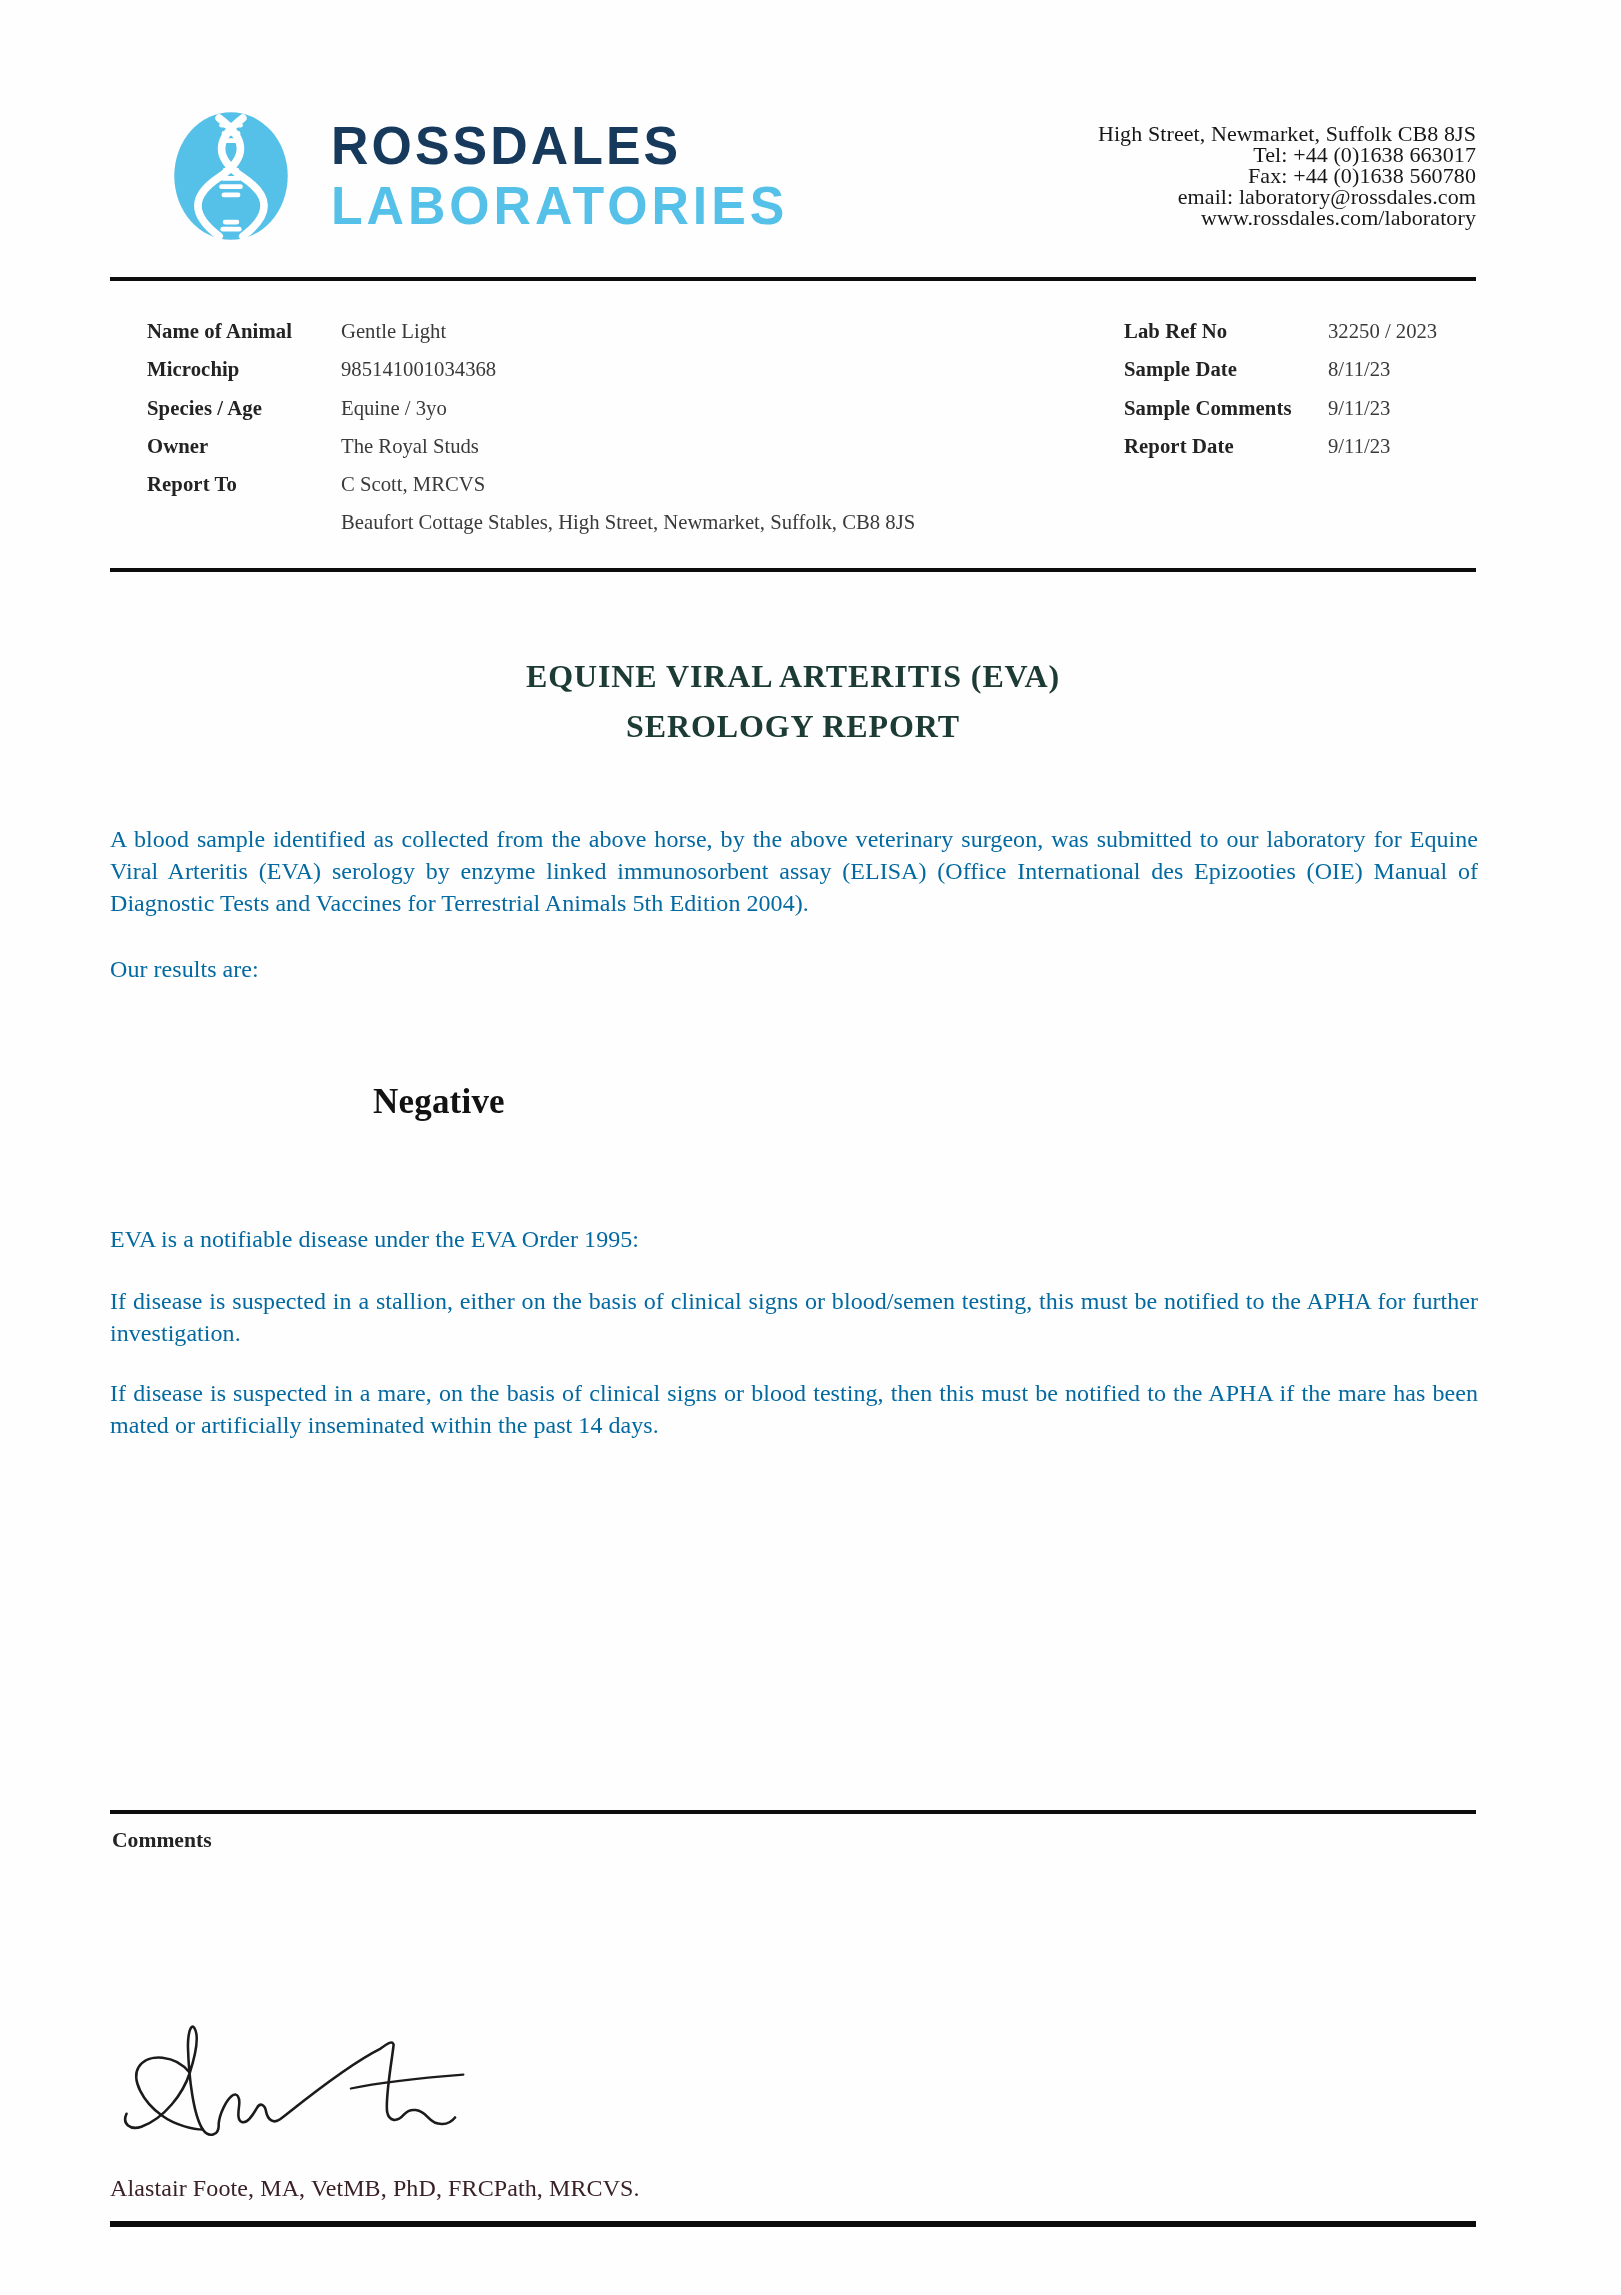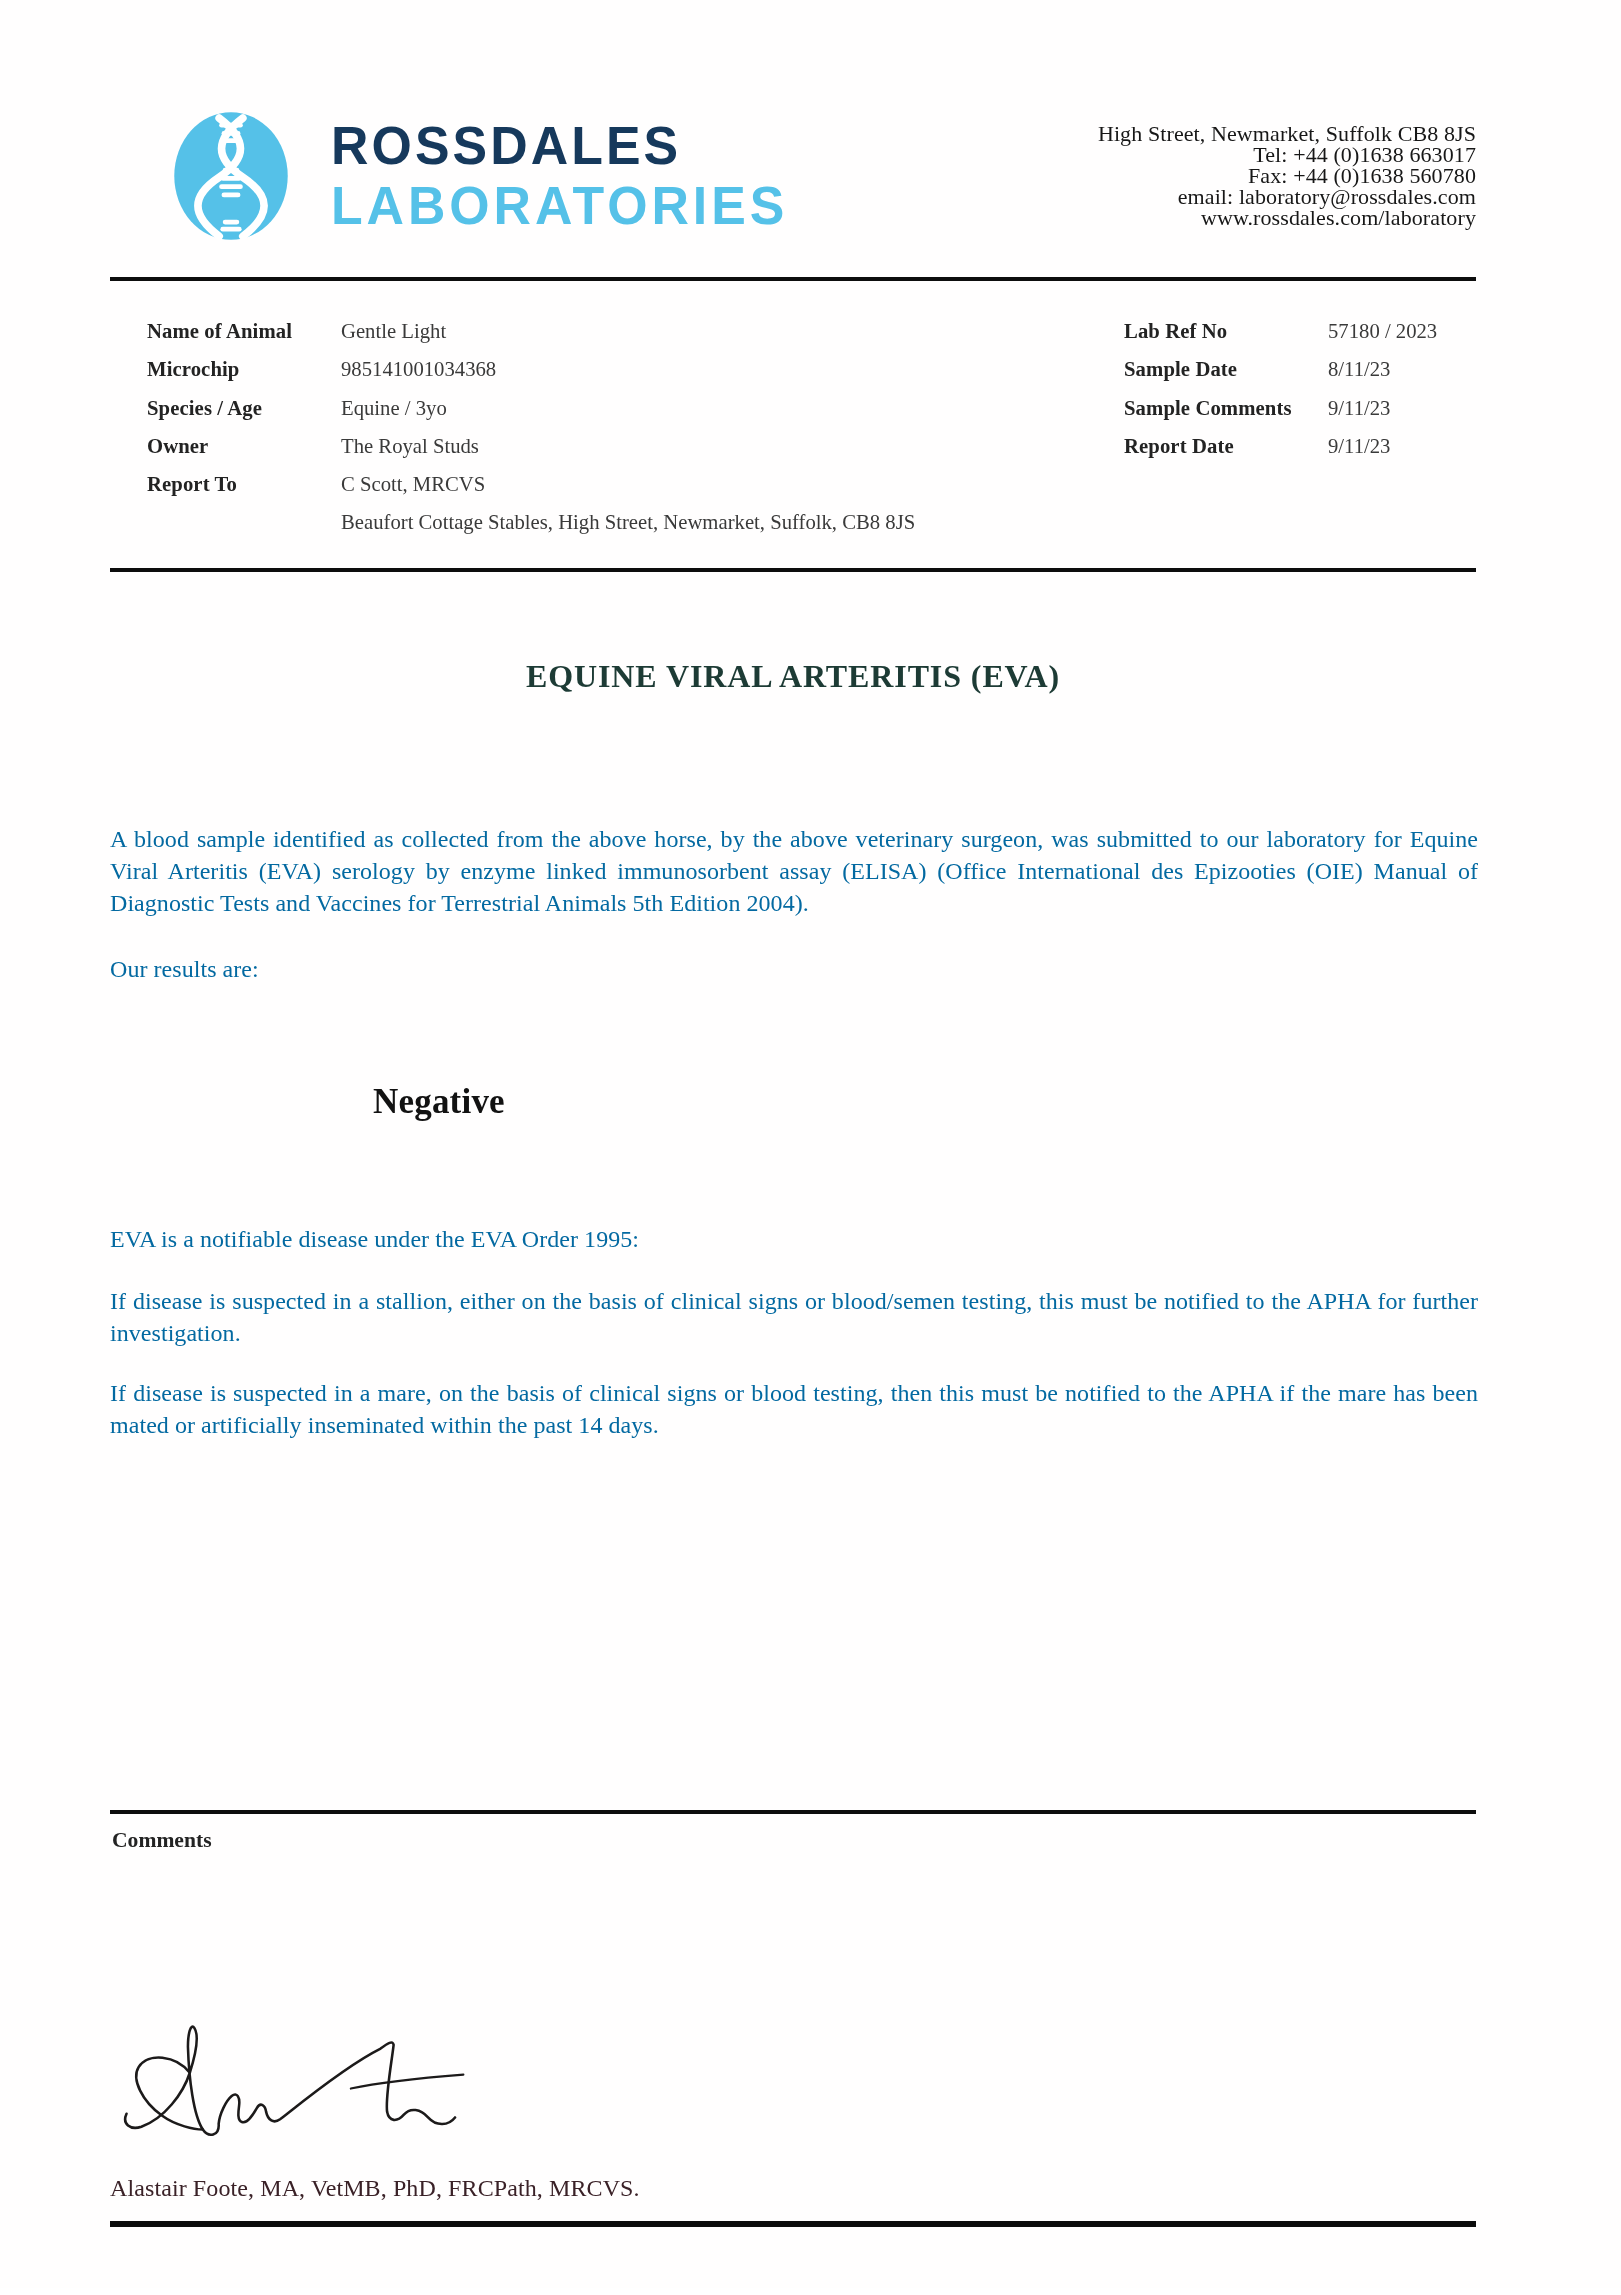--- a/index.html
+++ b/index.html
@@ -121,32 +121,33 @@
   <div class="info-row val-l row-y2">985141001034368</div>
   <div class="info-row info-label lbl-l row-y3">Species / Age</div>
   <div class="info-row val-l row-y3">Equine / 3yo</div>
   <div class="info-row info-label lbl-l row-y4">Owner</div>
   <div class="info-row val-l row-y4">The Royal Studs</div>
   <div class="info-row info-label lbl-l row-y5">Report To</div>
   <div class="info-row val-l row-y5">C Scott, MRCVS</div>
   <div class="info-row val-l row-y6">Beaufort Cottage Stables, High Street, Newmarket, Suffolk, CB8 8JS</div>
 
   <div class="info-row info-label lbl-r row-y1">Lab Ref No</div>
-  <div class="info-row val-r row-y1">57180 / 2023</div>
+  <div class="info-row val-r row-y1">32250 / 2023</div>
   <div class="info-row info-label lbl-r row-y2">Sample Date</div>
   <div class="info-row val-r row-y2">8/11/23</div>
   <div class="info-row info-label lbl-r row-y3">Sample Comments</div>
   <div class="info-row val-r row-y3">9/11/23</div>
   <div class="info-row info-label lbl-r row-y4">Report Date</div>
   <div class="info-row val-r row-y4">9/11/23</div>
 
   <div class="abs rule rule-2"></div>
 
   <div class="abs title" style="color:#1d3b35">
     <div>EQUINE VIRAL ARTERITIS (EVA)</div>
+    <div>SEROLOGY REPORT</div>
   </div>
 
   <div class="abs para p-intro">A blood sample identified as collected from the above horse, by the above veterinary surgeon, was submitted to our laboratory for Equine Viral Arteritis (EVA) serology by enzyme linked immunosorbent assay (ELISA) (Office International des Epizooties (OIE) Manual of Diagnostic Tests and Vaccines for Terrestrial Animals 5th Edition 2004).</div>
   <div class="abs para p-results">Our results are:</div>
   <div class="abs p-negative">Negative</div>
   <div class="abs para p-notifiable">EVA is a notifiable disease under the EVA Order 1995:</div>
   <div class="abs para p-stallion">If disease is suspected in a stallion, either on the basis of clinical signs or blood/semen testing, this must be notified to the APHA for further investigation.</div>
   <div class="abs para p-mare">If disease is suspected in a mare, on the basis of clinical signs or blood testing, then this must be notified to the APHA if the mare has been mated or artificially inseminated within the past 14 days.</div>
 
   <div class="abs rule rule-3"></div>

